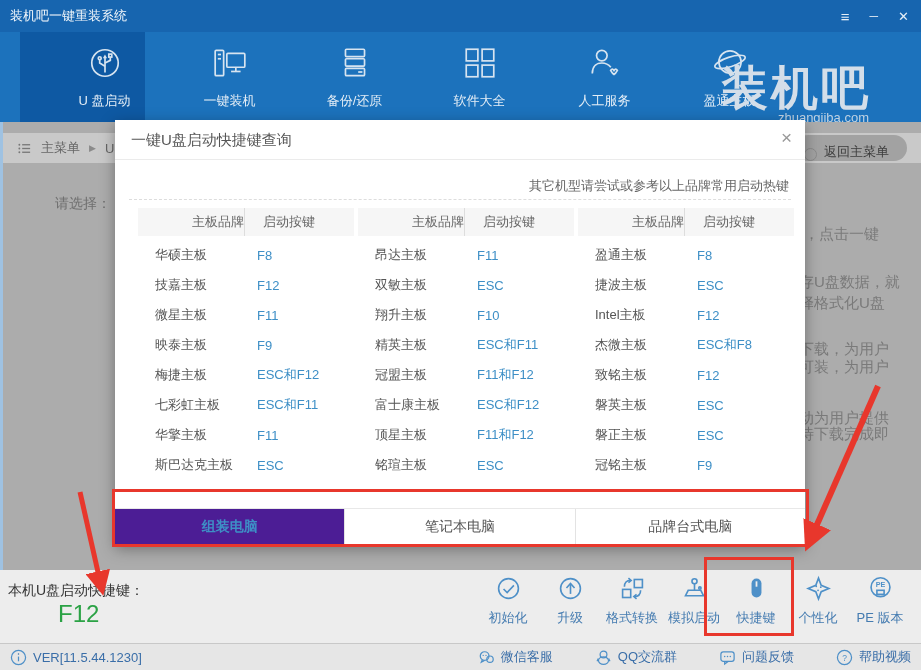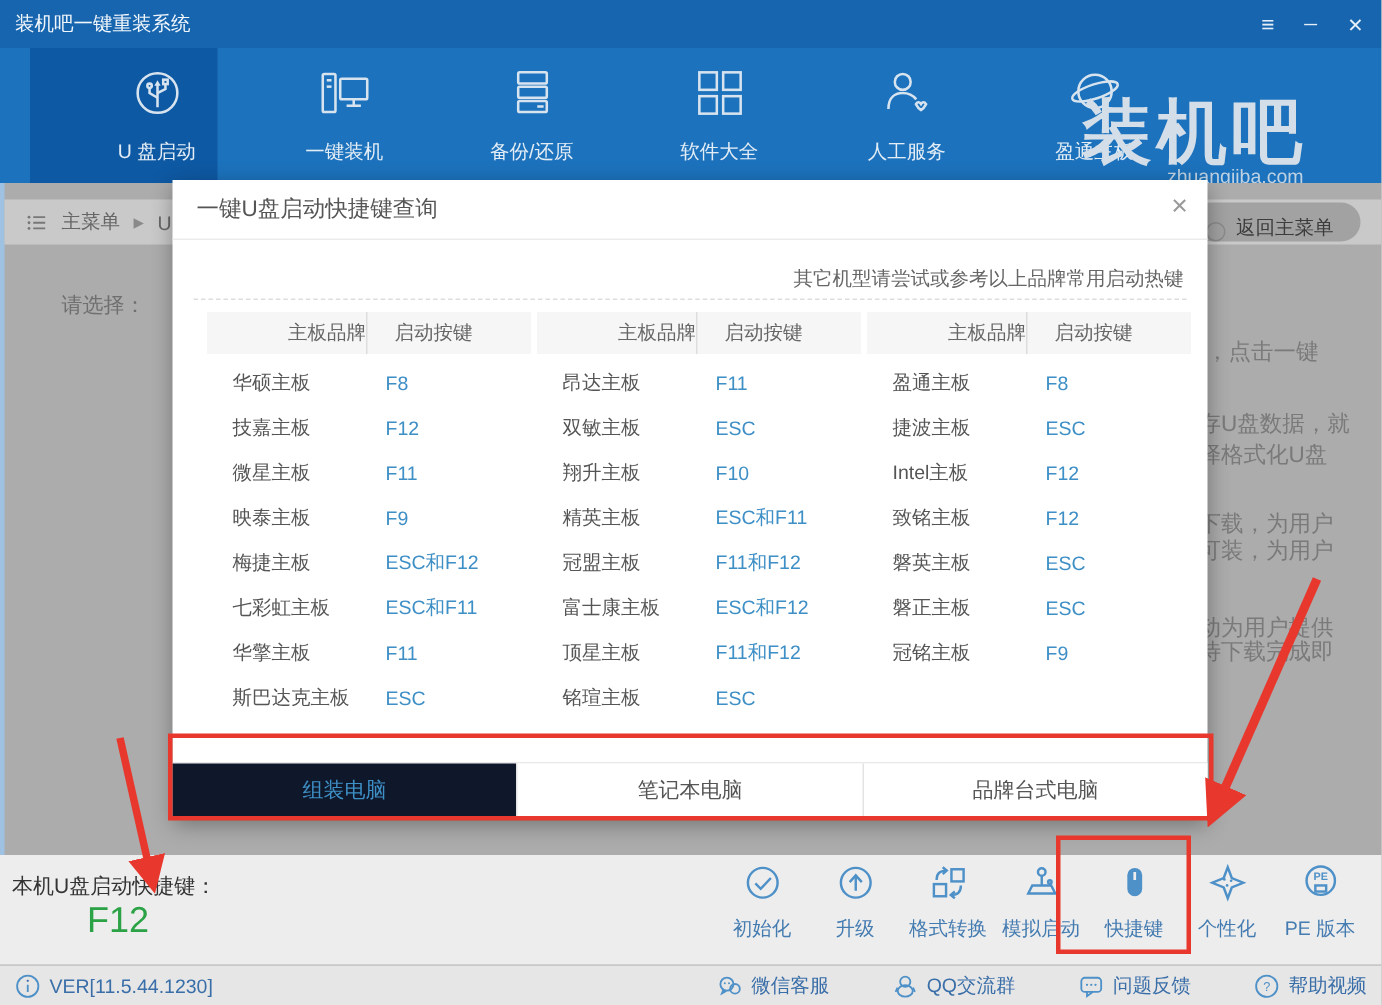--- a/index.html
+++ b/index.html
@@ -25,21 +25,21 @@
 
   
   .content { position:absolute; left:0; top:122px; width:921px; height:448px; background:#ACACAC; }
   .edge-strip { position:absolute; left:0; top:0; width:3px; height:448px; background:#9FC2E2; }
   .breadcrumb-bar { position:absolute; left:3px; right:0; top:11px; height:30px; background:#C9C9C9; }
   .bc-inner { position:absolute; left:14px; top:0; height:30px; display:flex; align-items:center; gap:9px; color:#666; font-size:13px; }
   .bc-sep { font-size:9px; color:#8A8A8A; }
   .back-pill { position:absolute; right:14px; top:2px; width:112px; height:26px; background:#A2A2A2; border-radius:13px; display:flex; align-items:flex-end; gap:7px; padding-left:9px; cursor:pointer; }
   .back-pill .ring { width:13px; height:13px; border:1px solid #8B8B8B; border-radius:50%; }
   .back-pill .bp-label { font-size:13px; color:#3C3C3C; }
-  .bg-prompt { position:absolute; left:41px; top:73px; font-size:14px; color:#6F6F6F; }
+  .bg-prompt { position:absolute; left:55px; top:73px; font-size:14px; color:#6F6F6F; }
   .frag { position:absolute; left:799px; width:122px; font-size:15px; color:#7A7A7A; white-space:nowrap; overflow:hidden; }
   .f0{top:103px}.f1{top:151px}.f2{top:172px}.f3{top:218px}.f4{top:236px}.f5{top:287px}.f6{top:303px}
 
   
   .modal { position:absolute; left:115px; top:-2px; width:690px; height:425px; background:#FFFFFF; box-shadow:0 4px 14px rgba(0,0,0,.35); }
   .m-header { position:absolute; left:0; top:0; right:0; height:40px; border-bottom:1px solid #EBEBEB; }
   .m-title { position:absolute; left:16px; line-height:40px; font-size:15px; color:#555; }
   .m-close { position:absolute; right:13px; top:8px; font-size:19px; color:#999; cursor:pointer; line-height:1; }
   .m-hint { position:absolute; top:57px; right:16px; font-size:13px; color:#666; }
   .m-dash { position:absolute; top:79px; left:14px; right:14px; border-top:1px dashed #DDD; }
@@ -48,21 +48,21 @@
   .grp-head { height:28px; display:flex; background:#F6F6F6; font-size:13px; color:#666;text-align:right; }
   .gh-brand { width:107px; padding-left:12px; line-height:28px; border-right:1px solid #DDD; }
   .gh-key { padding-left:18px; line-height:28px; }
   .grp-rows { margin-top:4px; }
   .t-row { height:30px; display:flex; align-items:center; }
   .t-brand { width:119px; padding-left:17px; font-size:13px; color:#555; }
   .t-key { font-size:13px; color:#3E8FC6; }
   .m-tabs { position:absolute; left:0; right:0; bottom:0; height:37px; display:flex; border-top:1px solid #E8E8E8; }
   .tab { flex:1; display:flex; align-items:center; justify-content:center; font-size:14px; color:#555; background:#fff; cursor:pointer; }
   .tab + .tab { border-left:1px solid #E3E3E3; }
-  .tab.selected { background:#0f172a; color:#3E8FC6; }
+  .tab.selected { background:#4c1d95; color:#3E8FC6;font-weight:bold; }
 
   
   .bottom-panel { position:absolute; left:0; top:570px; width:921px; height:73px; background:#EDEDED; }
   .hotkey-label { position:absolute; left:8px; top:12px; font-size:14px; color:#333; }
   .hotkey-value { position:absolute; left:58px; top:30px; font-size:24px; color:#2BA245; }
   .toolbar { position:absolute; right:10px; top:5px; display:flex; }
   .tool { width:62px; display:flex; flex-direction:column; align-items:center; gap:3px; cursor:pointer; }
   .tool svg { width:27px; height:27px; stroke:#4E90C8; fill:none; stroke-width:1.8; }
   .tool-label { font-size:13px; color:#447BB0; white-space:nowrap; }
 
@@ -289,20 +289,24 @@
               <span class="t-brand">盈通主板</span>
               <span class="t-key">F8</span>
             </div>
           <div class="t-row">
               <span class="t-brand">捷波主板</span>
               <span class="t-key">ESC</span>
             </div>
           <div class="t-row">
               <span class="t-brand">Intel主板</span>
               <span class="t-key">F12</span>
+            </div>
+          <div class="t-row">
+              <span class="t-brand">杰微主板</span>
+              <span class="t-key">ESC和F8</span>
             </div>
           <div class="t-row">
               <span class="t-brand">致铭主板</span>
               <span class="t-key">F12</span>
             </div>
           <div class="t-row">
               <span class="t-brand">磐英主板</span>
               <span class="t-key">ESC</span>
             </div>
           <div class="t-row">

